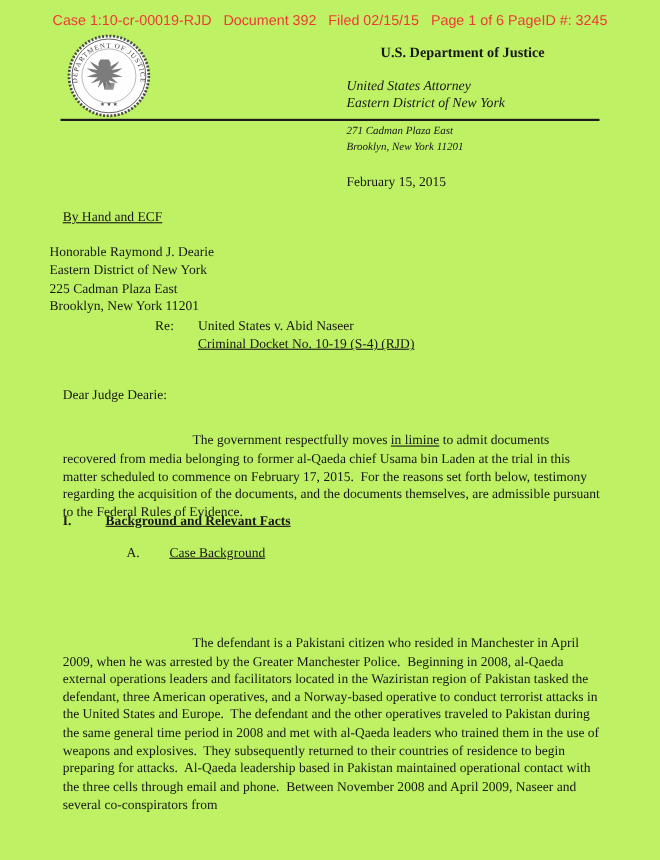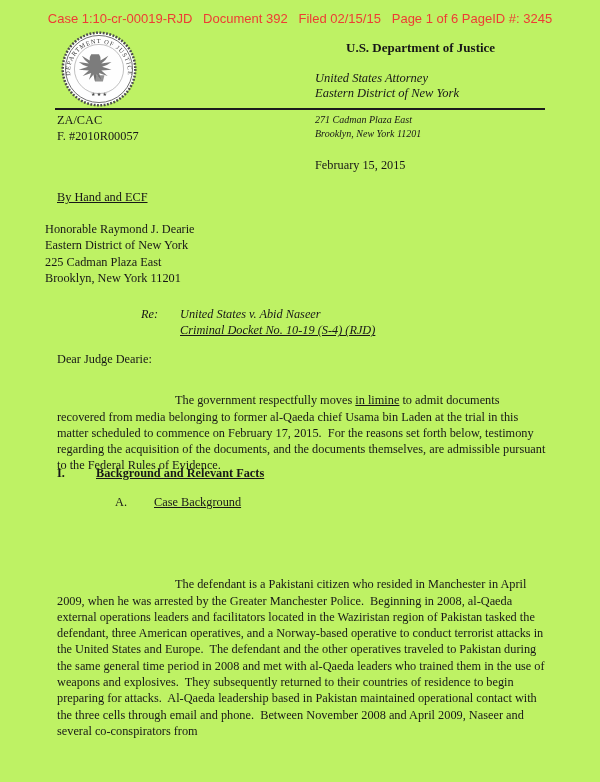--- a/index.html
+++ b/index.html
@@ -49,24 +49,23 @@
   .date { position: absolute; top: 158px; left: 315px; font-size: 12.3px; }
   .delivery {
     position: absolute; top: 190px; left: 57px;
     font-size: 12.3px; text-decoration: underline;
   }
   .recipient {
     position: absolute; top: 221px; left: 45px;
     font-size: 12.3px; line-height: 16.4px;
   }
   .re-block {
-    position: absolute; top: 306px; left: 141px;
+    position: absolute; top: 288px; left: 141px;
     font-size: 12.3px; line-height: 16.4px;
     display: flex;
-    font-style: italic;
   }
   .re-label { width: 39px; flex: 0 0 39px; }
   .re-docket { text-decoration: underline; }
   .salutation { position: absolute; top: 352px; left: 57px; font-size: 12.3px; }
   .para {
     position: absolute; left: 57px; width: 492px;
     font-size: 12.3px; line-height: 16.3px;
     text-indent: 118px;
     white-space: pre-wrap;
     text-align: left;
@@ -107,24 +106,20 @@
 
   <div class="agency">U.S. Department of Justice</div>
 
   <div class="office">
     <div>United States Attorney</div>
     <div>Eastern District of New York</div>
   </div>
 
   <div class="rule"></div>
 
-  <div class="refs">
-    <div>ZA/CAC</div>
-    <div>F. #2010R00057</div>
-  </div>
 
   <div class="plaza">
     <div>271 Cadman Plaza East</div>
     <div>Brooklyn, New York 11201</div>
   </div>
 
   <div class="date">February 15, 2015</div>
 
   <div class="delivery">By Hand and ECF</div>
 

